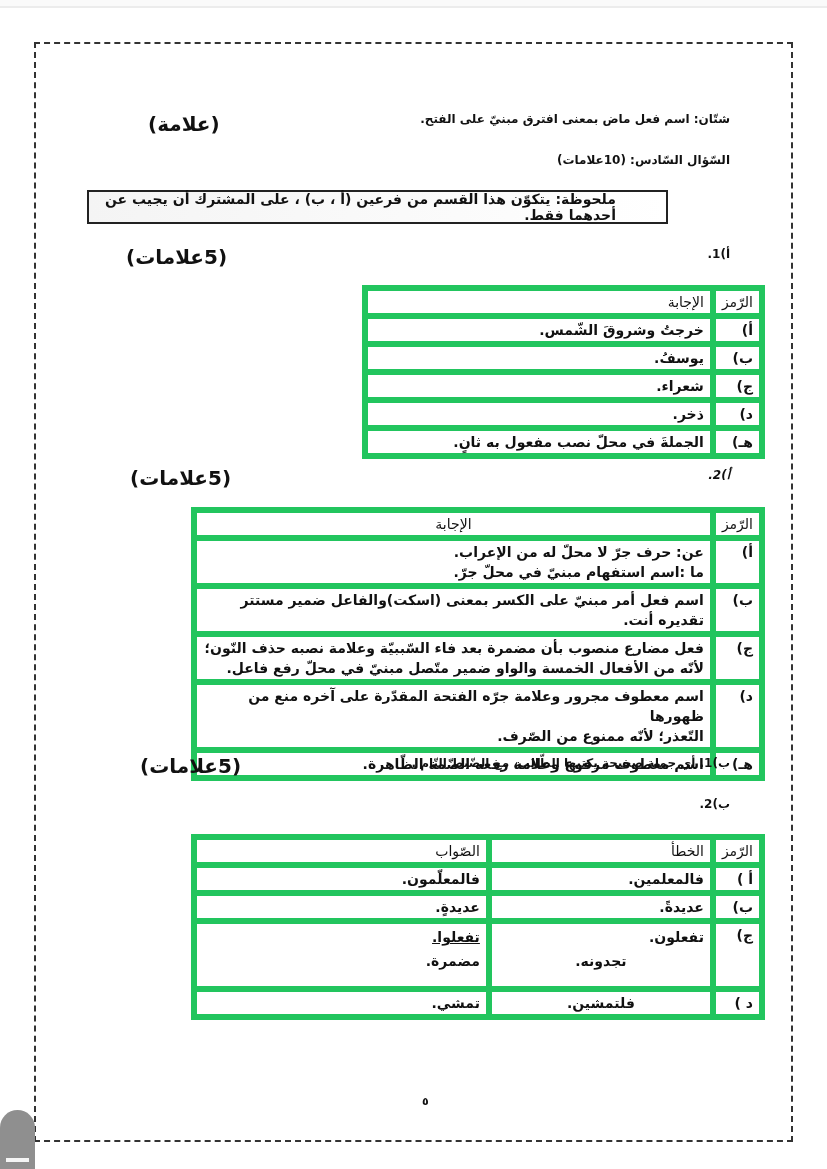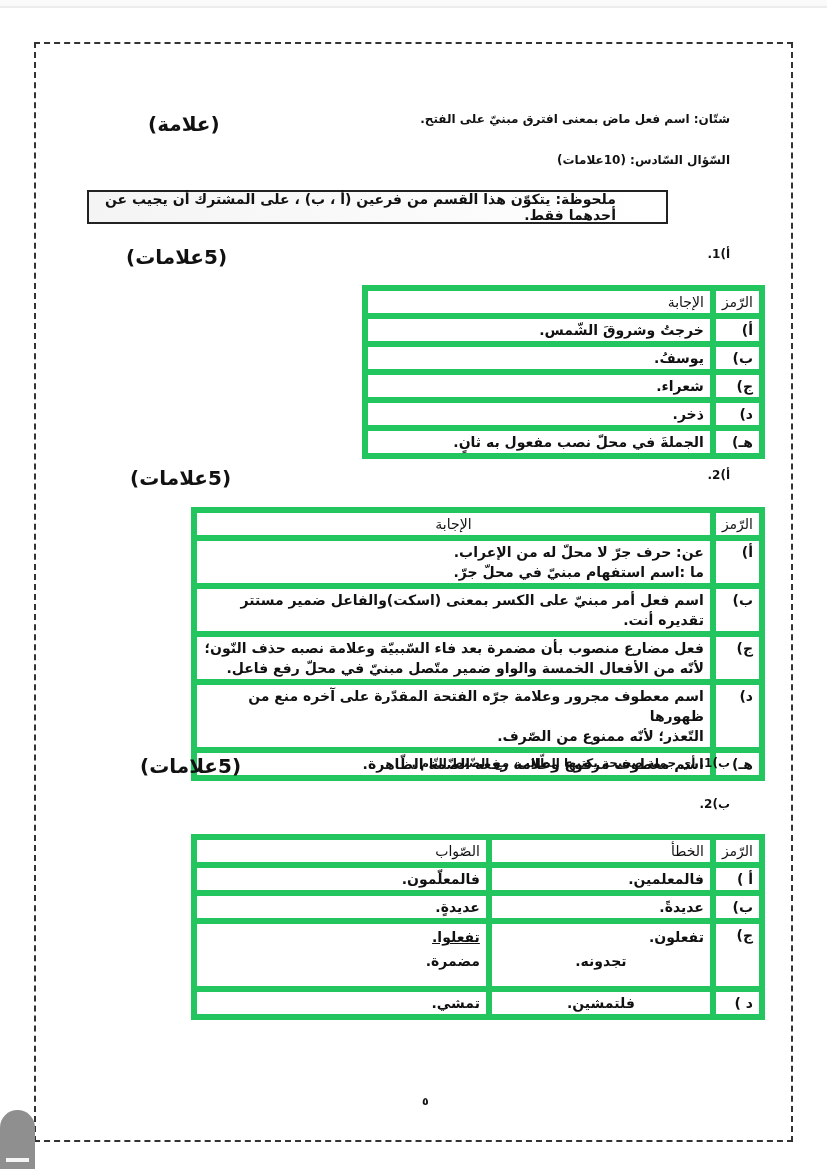--- a/index.html
+++ b/index.html
@@ -133,21 +133,21 @@
     <td class="sym">د)</td>
     <td>ذخر.</td>
   </tr>
   <tr>
     <td class="sym">هـ)</td>
     <td>الجملةَ في محلّ نصب مفعول به ثانٍ.</td>
   </tr>
 </tbody>
   </table>
 
-<div class="txt" style="right:97px; top:468px;">أ)2.</div>
+<div class="txt" style="right:97px; top:468px;font-style:italic;">أ)2.</div>
 <div class="marks" style="left:130px; top:466px;">(5علامات)</div>
 
 <table class="ans" style="right:62px; top:507px; width:574px;">
   <tbody>
       <tr>
     <th class="sym">الرّمز</th>
     <th class="hdr-center">الإجابة</th>
   </tr>
   <tr>
     <td class="sym">أ)</td>

